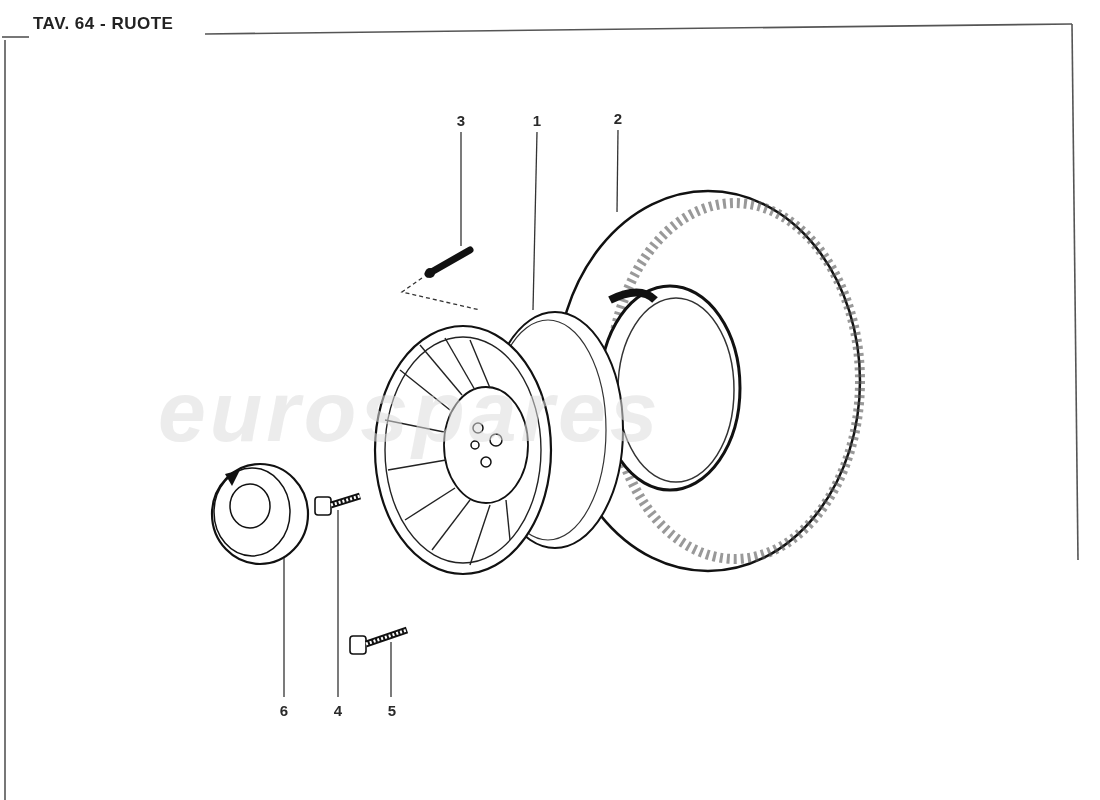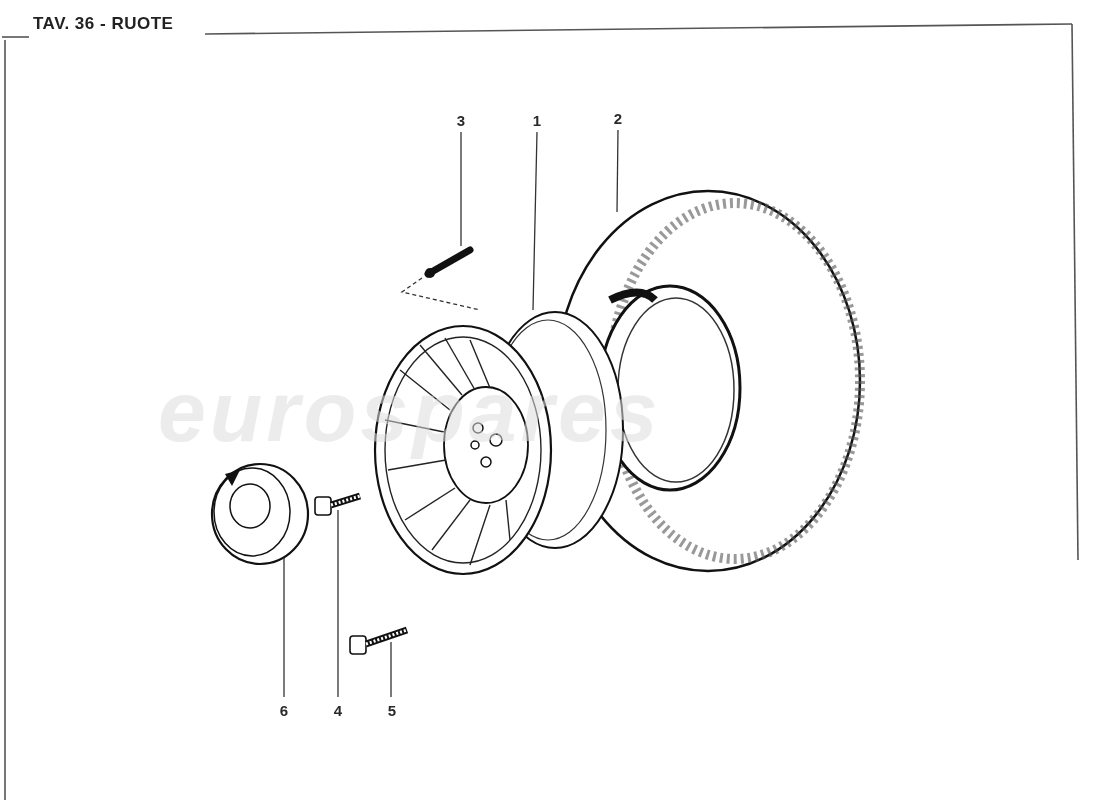--- a/index.html
+++ b/index.html
@@ -90,21 +90,21 @@
       <line x1="537" y1="132" x2="533" y2="310"></line>
       <line x1="618" y1="130" x2="617" y2="212"></line>
       <line x1="338" y1="510" x2="338" y2="697"></line>
       <line x1="391" y1="642" x2="391" y2="697"></line>
       <line x1="284" y1="558" x2="284" y2="697"></line>
     </g>
   </svg>
 
   <div class="watermark">eurospares</div>
 
-  <div class="title">TAV. 36 - RUOTE</div>
+  <div class="title">TAV. 64 - RUOTE</div>
 
   <div class="callout-num" style="left:453px; top:112px;">3</div>
   <div class="callout-num" style="left:529px; top:112px;">1</div>
   <div class="callout-num" style="left:610px; top:110px;">2</div>
   <div class="callout-num" style="left:276px; top:702px;">6</div>
   <div class="callout-num" style="left:330px; top:702px;">4</div>
   <div class="callout-num" style="left:384px; top:702px;">5</div>
 </div>
 
 </body></html>

